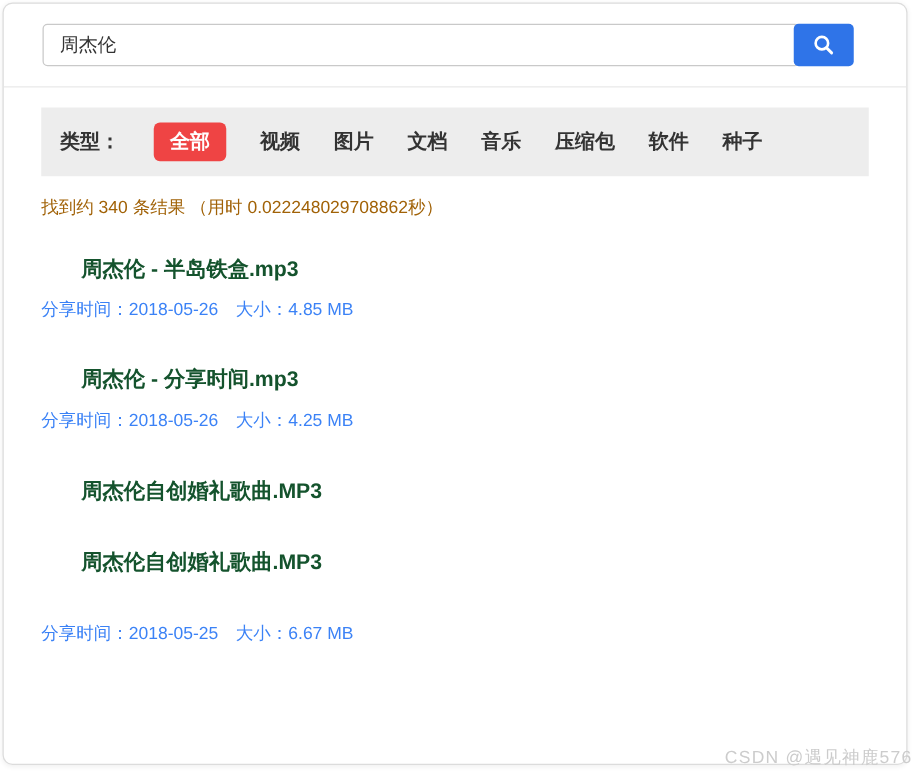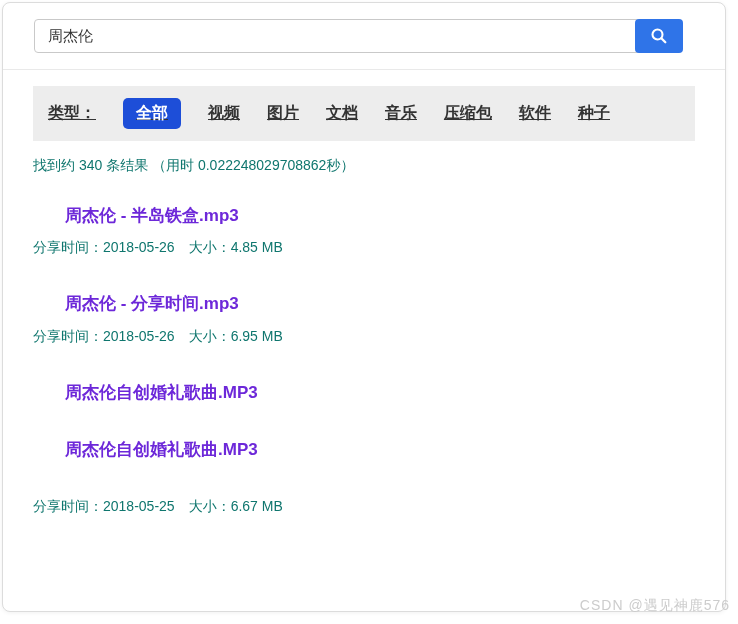--- a/index.html
+++ b/index.html
@@ -58,51 +58,50 @@
   .content { padding: 16px 30px 0; }
   .filter-bar {
     background: #ededed;
     display: flex;
     align-items: center;
     gap: 27px;
     padding: 12px 15px;
     font-size: 16px;
     font-weight: bold;
     color: #333;
-    text-decoration: underline;
   }
   .filter-label { flex: none; }
   .filter-item { cursor: pointer; white-space: nowrap; }
   .filter-item.active {
-    background: #1d4ed8;
+    background: #ef4444;
     color: #fff;
     padding: 5px 13px;
     border-radius: 5px;
   }
   .summary {
     font-size: 14px;
-    color: #0f766e;
+    color: #a16207;
     margin-top: 16px;
   }
   .result { margin-top: 37px; }
   .result:first-child { margin-top: 31px; }
   .result-title {
     display: inline-block;
     margin-left: 32px;
     font-size: 17px;
     font-weight: bold;
-    color: #6d28d9;
+    color: #14532d;
     text-decoration: none;
     cursor: pointer;
     line-height: 1.2;
   }
   .result-meta {
     margin-top: 13px;
     font-size: 14px;
-    color: #0f766e;
+    color: #3b82f6;
   }
   .result-meta .date { margin-right: 14px; }
   .watermark {
     position: absolute;
     right: 8px;
     bottom: 9px;
     font-size: 14px;
     color: #ccc;
     letter-spacing: 1px;
   }
@@ -145,21 +144,21 @@
       <div class="result">
         <a class="result-title">周杰伦 - 半岛铁盒.mp3</a>
         <div class="result-meta">
           <span>分享时间：</span><span class="date">2018-05-26</span><span>大小：</span><span>4.85 MB</span>
         </div>
       </div>
 
       <div class="result">
         <a class="result-title">周杰伦 - 分享时间.mp3</a>
         <div class="result-meta">
-          <span>分享时间：</span><span class="date">2018-05-26</span><span>大小：</span><span>6.95 MB</span>
+          <span>分享时间：</span><span class="date">2018-05-26</span><span>大小：</span><span>4.25 MB</span>
         </div>
       </div>
 
       <div class="result">
         <a class="result-title">周杰伦自创婚礼歌曲.MP3</a>
       </div>
 
       <div class="result">
         <a class="result-title">周杰伦自创婚礼歌曲.MP3</a>
       </div>

